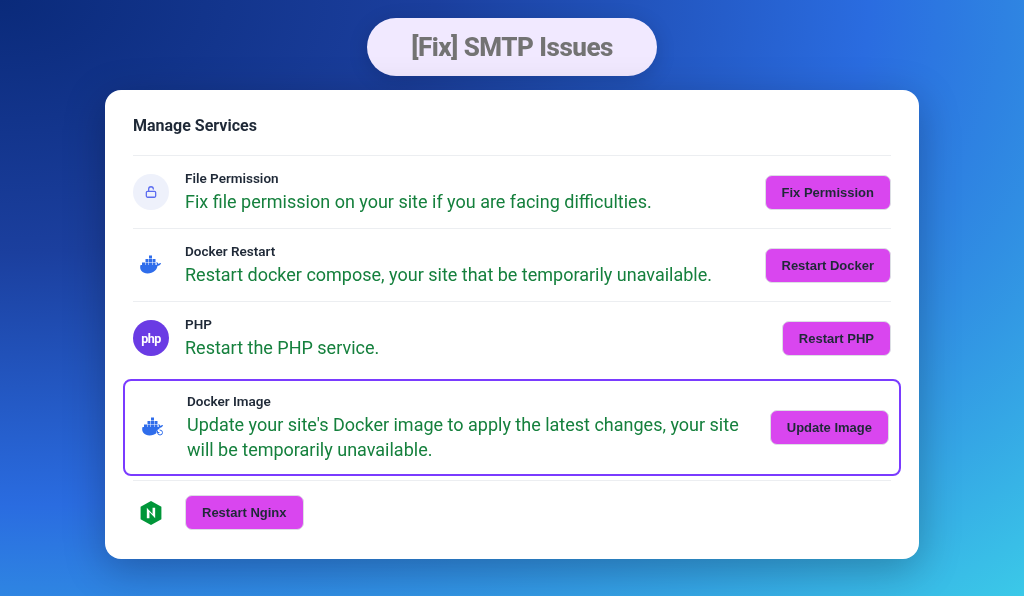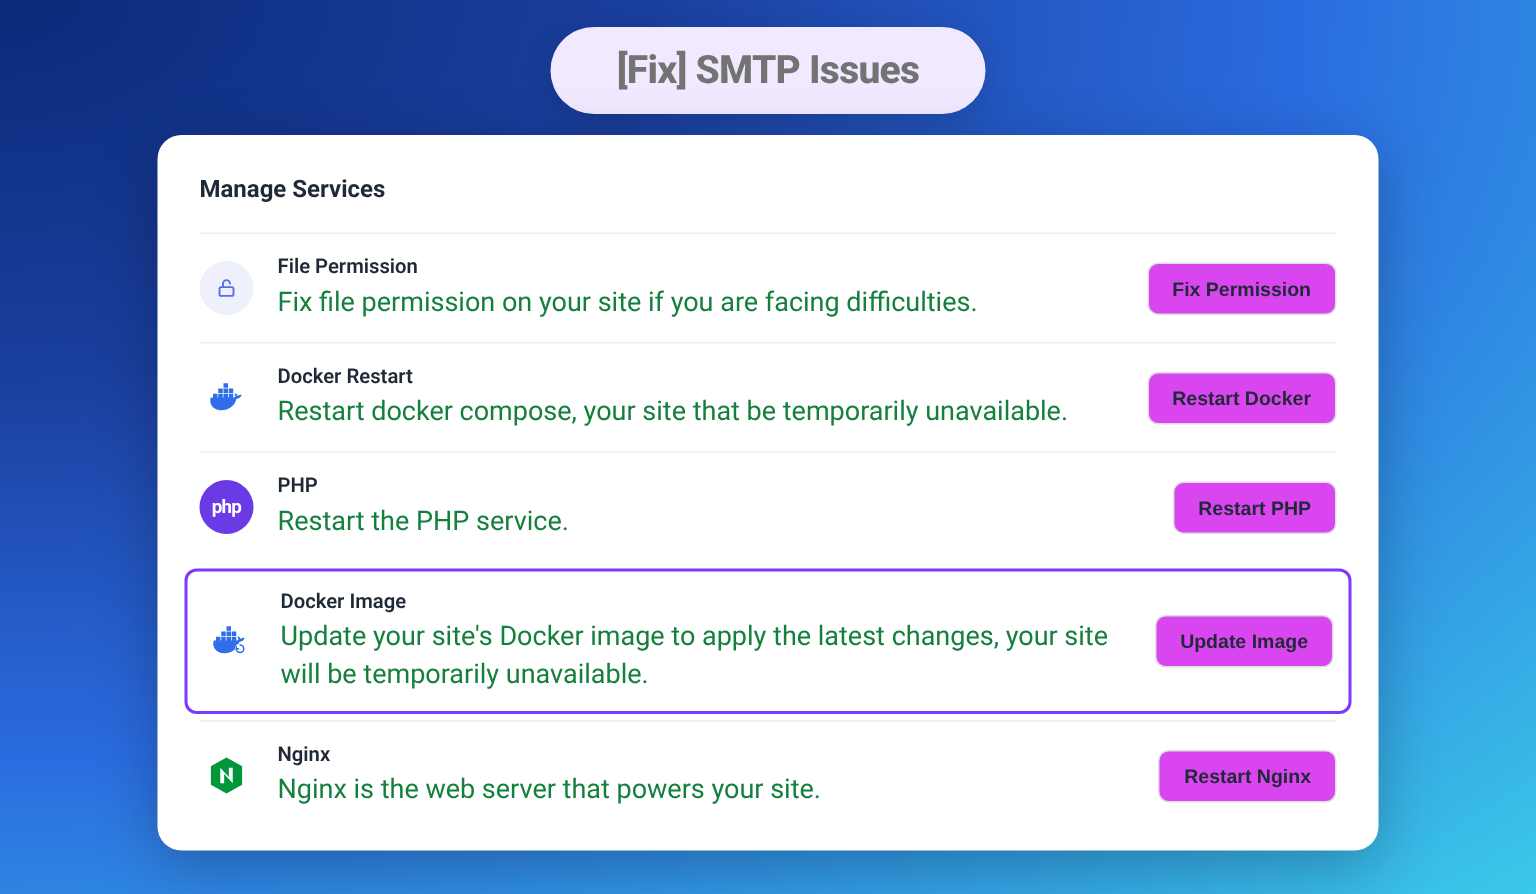--- a/index.html
+++ b/index.html
@@ -176,20 +176,16 @@
     <button class="btn">Update Image</button>
   </div>
 
   <div class="row">
     <div class="icon-wrap">
       <svg class="nginx-ico" viewBox="0 0 44 50">
         <polygon points="22,2 42,13 42,37 22,48 2,37 2,13" fill="#009639"></polygon>
         <path d="M14 15v20h5V23l11 12h0V15h-5v12L14 15z" fill="#fff"></path>
       </svg>
     </div>
-    <div class="text-col">
-      <div class="row-title">Nginx</div>
-      <div class="row-desc">Nginx is the web server that powers your site.</div>
-    </div>
     <button class="btn">Restart Nginx</button>
   </div>
 
 </div>
 
 </body></html>

